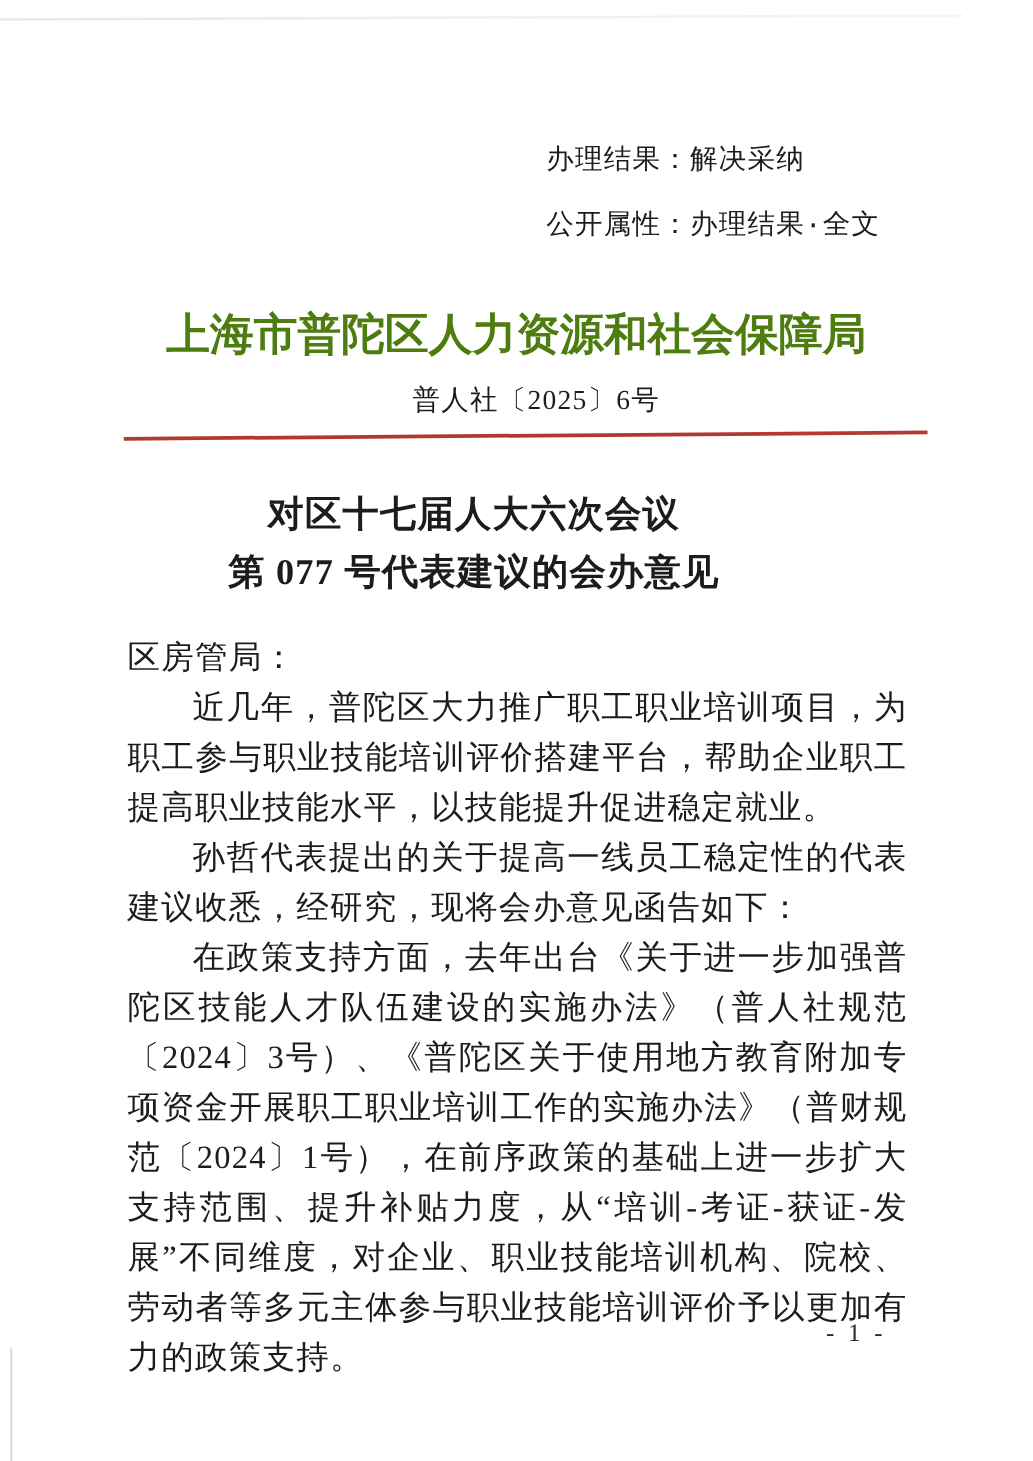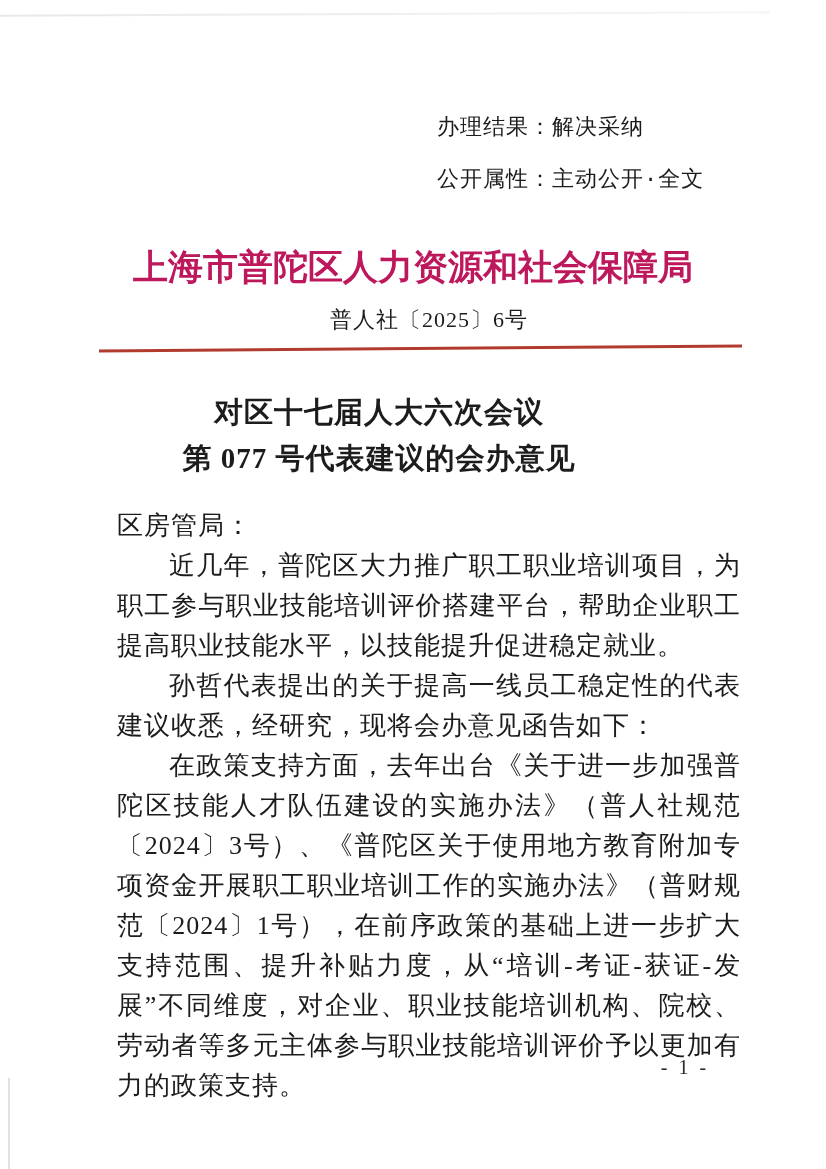--- a/index.html
+++ b/index.html
@@ -48,21 +48,21 @@
   }
   .agency {
     position: absolute;
     top: 244px;
     left: 0;
     width: 826px;
     text-align: center;
     font-size: 35px;
     font-weight: bold;
     letter-spacing: 0px;
-    color: #be185d;
+    color: #4d7c0f;
     white-space: nowrap;
   }
   .docnum {
     position: absolute;
     top: 305px;
     left: 0;
     width: 826px;
     text-align: center;
     font-size: 22px;
     letter-spacing: 1px;
@@ -91,21 +91,20 @@
   .body-text {
     position: absolute;
     top: 506px;
     left: 102px;
     width: 624px;
     font-size: 26px;
     line-height: 40px;
     text-align: justify;
     text-justify: inter-character;
     letter-spacing: 1px;
-    margin-left: 15px;
   }
   .body-text p {
     margin: 0;
   }
   .body-text p.para {
     text-indent: 2em;
   }
   .pageno {
     position: absolute;
     top: 1056px;
@@ -119,21 +118,21 @@
 </style>
 </head>
 <body>
 
 <div class="page">
 
   <div class="artifact-top"></div>
 
   <div class="meta">
     <div>办理结果：解决采纳</div>
-    <div>公开属性：主动公开·全文</div>
+    <div>公开属性：办理结果·全文</div>
   </div>
 
   <div class="agency">上海市普陀区人力资源和社会保障局</div>
 
   <div class="docnum">普人社〔2025〕6号</div>
 
   <div class="rule"></div>
 
   <div class="title">
     <div>对区十七届人大六次会议</div>

